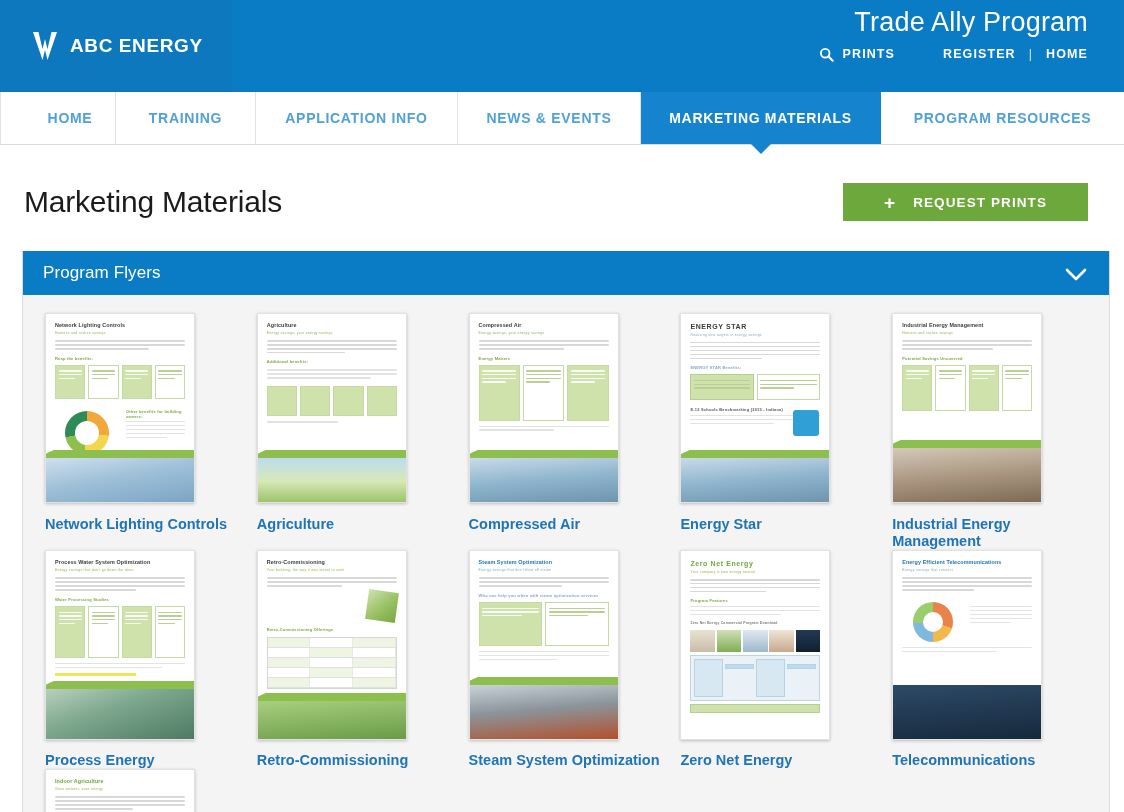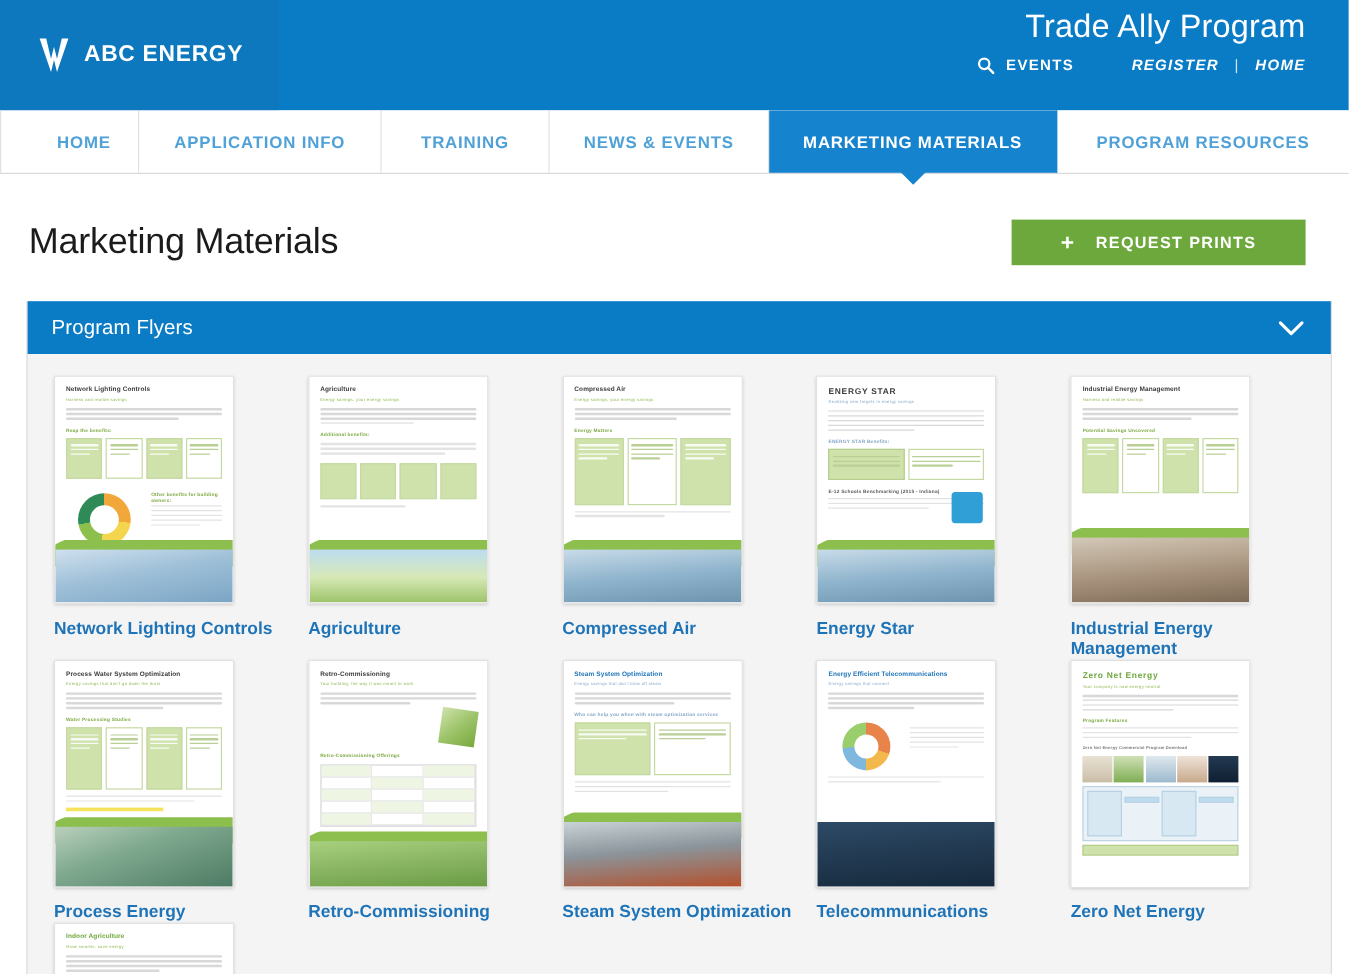--- a/index.html
+++ b/index.html
@@ -33,21 +33,21 @@
   .brand-title{
     color:#ffffff;font-size:27px;font-weight:normal;letter-spacing:.2px;
     line-height:1.1;margin-bottom:9px;
   }
   .header-links{
     display:flex;align-items:center;gap:0;
     color:#ffffff;font-size:12.5px;font-weight:bold;letter-spacing:1.1px;
   }
   .search-link{display:flex;align-items:center;margin-right:48px;cursor:pointer;}
   .search-icon{width:15px;height:15px;margin-right:9px;display:block;}
-  .hdr-link{cursor:pointer;white-space:nowrap;font-style:italic;}
+  .hdr-link{cursor:pointer;white-space:nowrap;}
   .hdr-sep{margin:0 13px;opacity:.8;font-weight:normal;}
 
   
   .nav{
     display:flex;height:52px;background:#ffffff;
     border-bottom:1px solid #d7d9db;position:relative;
   }
   .nav-item{
     display:flex;align-items:center;justify-content:center;
     color:#4FA1D8;font-size:14px;font-weight:bold;letter-spacing:.7px;
@@ -221,33 +221,33 @@
     <div class="header-right">
       <div class="brand-title">Trade Ally Program</div>
       <div class="header-links">
         <span class="search-link">
           <span class="search-icon">
             <svg viewBox="0 0 16 16" width="15" height="15" aria-hidden="true">
               <circle cx="6.6" cy="6.6" r="4.6" fill="none" stroke="#ffffff" stroke-width="2"></circle>
               <line x1="10.2" y1="10.2" x2="14.6" y2="14.6" stroke="#ffffff" stroke-width="2.2" stroke-linecap="round"></line>
             </svg>
           </span>
-          <span>EVENTS</span>
+          <span>PRINTS</span>
         </span>
         <span class="hdr-link">REGISTER</span>
         <span class="hdr-sep">|</span>
         <span class="hdr-link">HOME</span>
       </div>
     </div>
   </div>
 
   <div class="nav">
     <div class="nav-item n0">HOME</div>
+    <div class="nav-item n2">TRAINING</div>
     <div class="nav-item n1">APPLICATION INFO</div>
-    <div class="nav-item n2">TRAINING</div>
     <div class="nav-item n3">NEWS &amp; EVENTS</div>
     <div class="nav-item n4 active">MARKETING MATERIALS</div>
     <div class="nav-item n5">PROGRAM RESOURCES</div>
   </div>
 
   <div class="title-row">
     <h1 class="page-title">Marketing Materials</h1>
     <button class="btn-request">
       <span class="btn-plus">+</span>
       <span>REQUEST PRINTS</span>
@@ -630,57 +630,20 @@
                   <div class="ln s" style="width:60%"></div>
                 </div>
             </div>
             <div class="photo" style="height:62px">
               <div class="swoosh"></div>
                 <div class="img im-steam" style="height:54px"></div>
             </div>
           </div>
         </div>
         <div class="card-label">Steam System Optimization</div>
-      </div>
-
-      <div class="cell row2">
-        <div class="thumb">
-          <div class="fl">
-            <div class="fl-pad">
-              <div class="fl-h blu">Energy Efficient Telecommunications</div>
-              <div class="fl-sub b">Energy savings that connect</div>
-              <div class="lnwrap">
-                  <div class="ln"></div>
-                  <div class="ln"></div>
-                  <div class="ln"></div>
-                  <div class="ln" style="width:55%"></div>
-                </div>
-              <div class="tc-wrap">
-                <div class="col" style="flex:1">
-                  <div class="donut donut-s"></div>
-                </div>
-                <div class="col" style="flex:1">
-                  <div class="ln s" style="margin-top:10px"></div>
-                    <div class="ln s"></div>
-                  <div class="ln s"></div>
-                    <div class="ln s"></div>
-                    <div class="ln s" style="width:66%"></div>
-                </div>
-              </div>
-              <div class="lnwrap">
-                  <div class="ln s"></div>
-                  <div class="ln s" style="width:72%"></div>
-                </div>
-            </div>
-            <div class="photo" style="height:54px">
-              <div class="img im-dark" style="height:54px"></div>
-            </div>
-          </div>
-        </div>
-        <div class="card-label">Telecommunications</div>
       </div>
 
       <div class="cell row2">
         <div class="thumb">
           <div class="fl">
             <div class="fl-pad">
               <div class="fl-h grn big">Zero Net Energy</div>
               <div class="fl-sub">Your company is now energy neutral</div>
               <div class="lnwrap">
                   <div class="ln"></div>
@@ -710,20 +673,57 @@
             </div>
           </div>
         </div>
         <div class="card-label">Zero Net Energy</div>
       </div>
 
       <div class="cell row2">
         <div class="thumb">
           <div class="fl">
             <div class="fl-pad">
+              <div class="fl-h blu">Energy Efficient Telecommunications</div>
+              <div class="fl-sub b">Energy savings that connect</div>
+              <div class="lnwrap">
+                  <div class="ln"></div>
+                  <div class="ln"></div>
+                  <div class="ln"></div>
+                  <div class="ln" style="width:55%"></div>
+                </div>
+              <div class="tc-wrap">
+                <div class="col" style="flex:1">
+                  <div class="donut donut-s"></div>
+                </div>
+                <div class="col" style="flex:1">
+                  <div class="ln s" style="margin-top:10px"></div>
+                    <div class="ln s"></div>
+                  <div class="ln s"></div>
+                    <div class="ln s"></div>
+                    <div class="ln s" style="width:66%"></div>
+                </div>
+              </div>
+              <div class="lnwrap">
+                  <div class="ln s"></div>
+                  <div class="ln s" style="width:72%"></div>
+                </div>
+            </div>
+            <div class="photo" style="height:54px">
+              <div class="img im-dark" style="height:54px"></div>
+            </div>
+          </div>
+        </div>
+        <div class="card-label">Telecommunications</div>
+      </div>
+
+      <div class="cell row2">
+        <div class="thumb">
+          <div class="fl">
+            <div class="fl-pad">
               <div class="fl-h grn">Indoor Agriculture</div>
               <div class="fl-sub">Grow smarter, save energy</div>
               <div class="lnwrap">
                   <div class="ln"></div>
                   <div class="ln"></div>
                   <div class="ln"></div>
                   <div class="ln" style="width:60%"></div>
                 </div>
               <div class="fl-secttl">Reap the Benefits</div>
               <div class="boxes" style="margin-top:4px">

